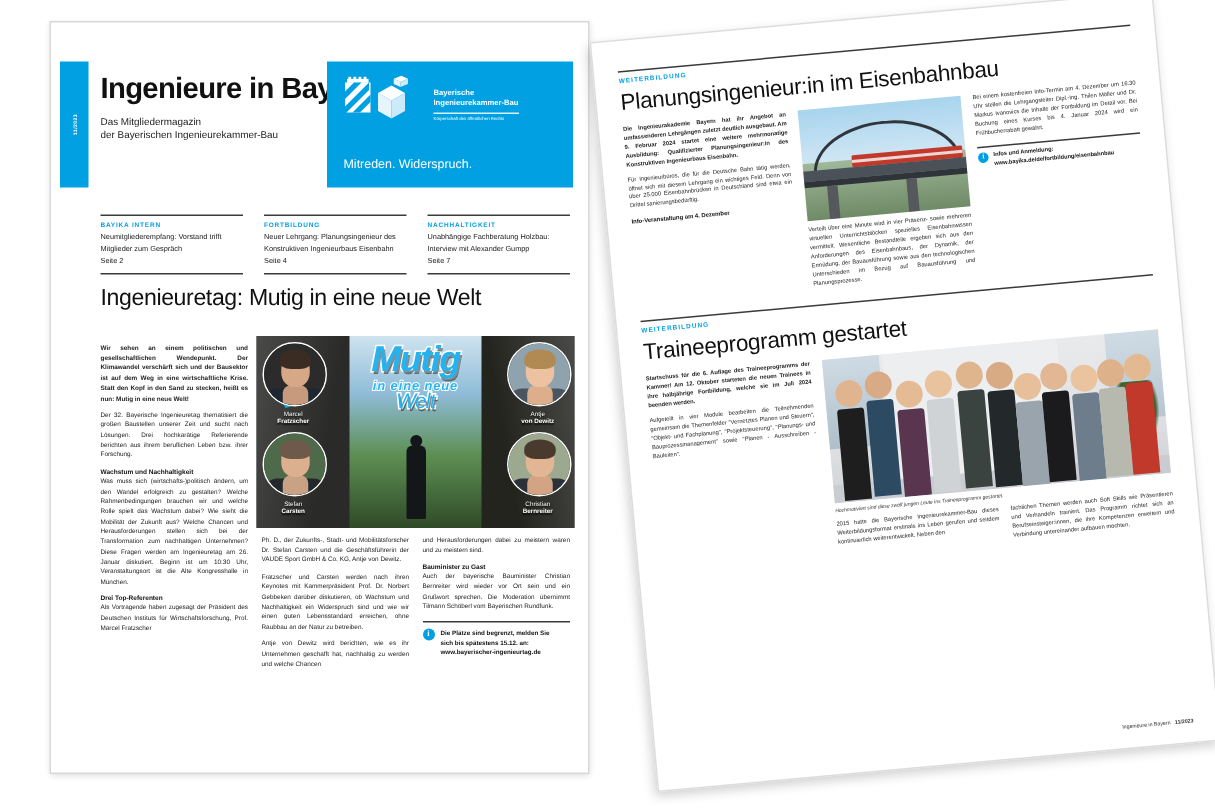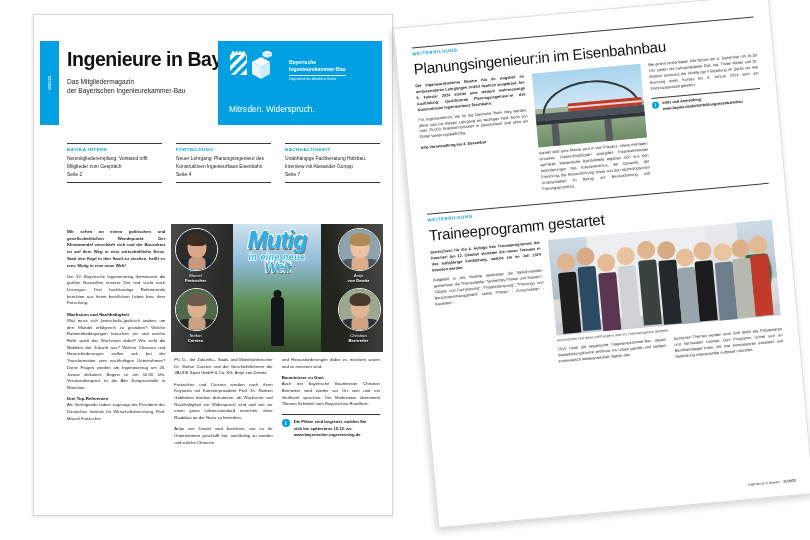--- a/index.html
+++ b/index.html
@@ -269,20 +269,21 @@
       </div>
       <div class="teaser">
         <div class="teaser-cat">NACHHALTIGKEIT</div>
         <div class="teaser-txt">Unabhängige Fachberatung Holzbau:</div>
         <div class="teaser-txt">Interview mit Alexander Gumpp</div>
         <div class="teaser-pg">Seite 7</div>
         <div class="teaser-rule"></div>
       </div>
     </div>
 
+    <div class="headline">Ingenieuretag: Mutig in eine neue Welt</div>
 
     <div class="cols">
       <div class="col">
         <p class="lead">Wir sehen an einem politischen und gesellschaftlichen Wendepunkt. Der Klimawandel verschärft sich und der Bausektor ist auf dem Weg in eine wirtschaftliche Krise. Statt den Kopf in den Sand zu stecken, heißt es nun: Mutig in eine neue Welt!</p>
         <p>Der 32. Bayerische Ingenieuretag thematisiert die großen Baustellen unserer Zeit und sucht nach Lösungen. Drei hochkarätige Referierende berichten aus ihrem beruflichen Leben bzw. ihrer Forschung.</p>
         <h4>Wachstum und Nachhaltigkeit</h4>
         <p>Was muss sich (wirtschafts-)politisch ändern, um den Wandel erfolgreich zu gestalten? Welche Rahmenbedingungen brauchen wir und welche Rolle spielt das Wachstum dabei? Wie sieht die Mobilität der Zukunft aus? Welche Chancen und Herausforderungen stellen sich bei der Transformation zum nachhaltigen Unternehmen? Diese Fragen werden am Ingenieuretag am 26. Januar diskutiert. Beginn ist um 10:30 Uhr, Veranstaltungsort ist die Alte Kongresshalle in München.</p>
         <h4>Drei Top-Referenten</h4>
         <p>Als Vortragende haben zugesagt der Präsident des Deutschen Instituts für Wirtschaftsforschung, Prof. Marcel Fratzscher</p>
       </div>

